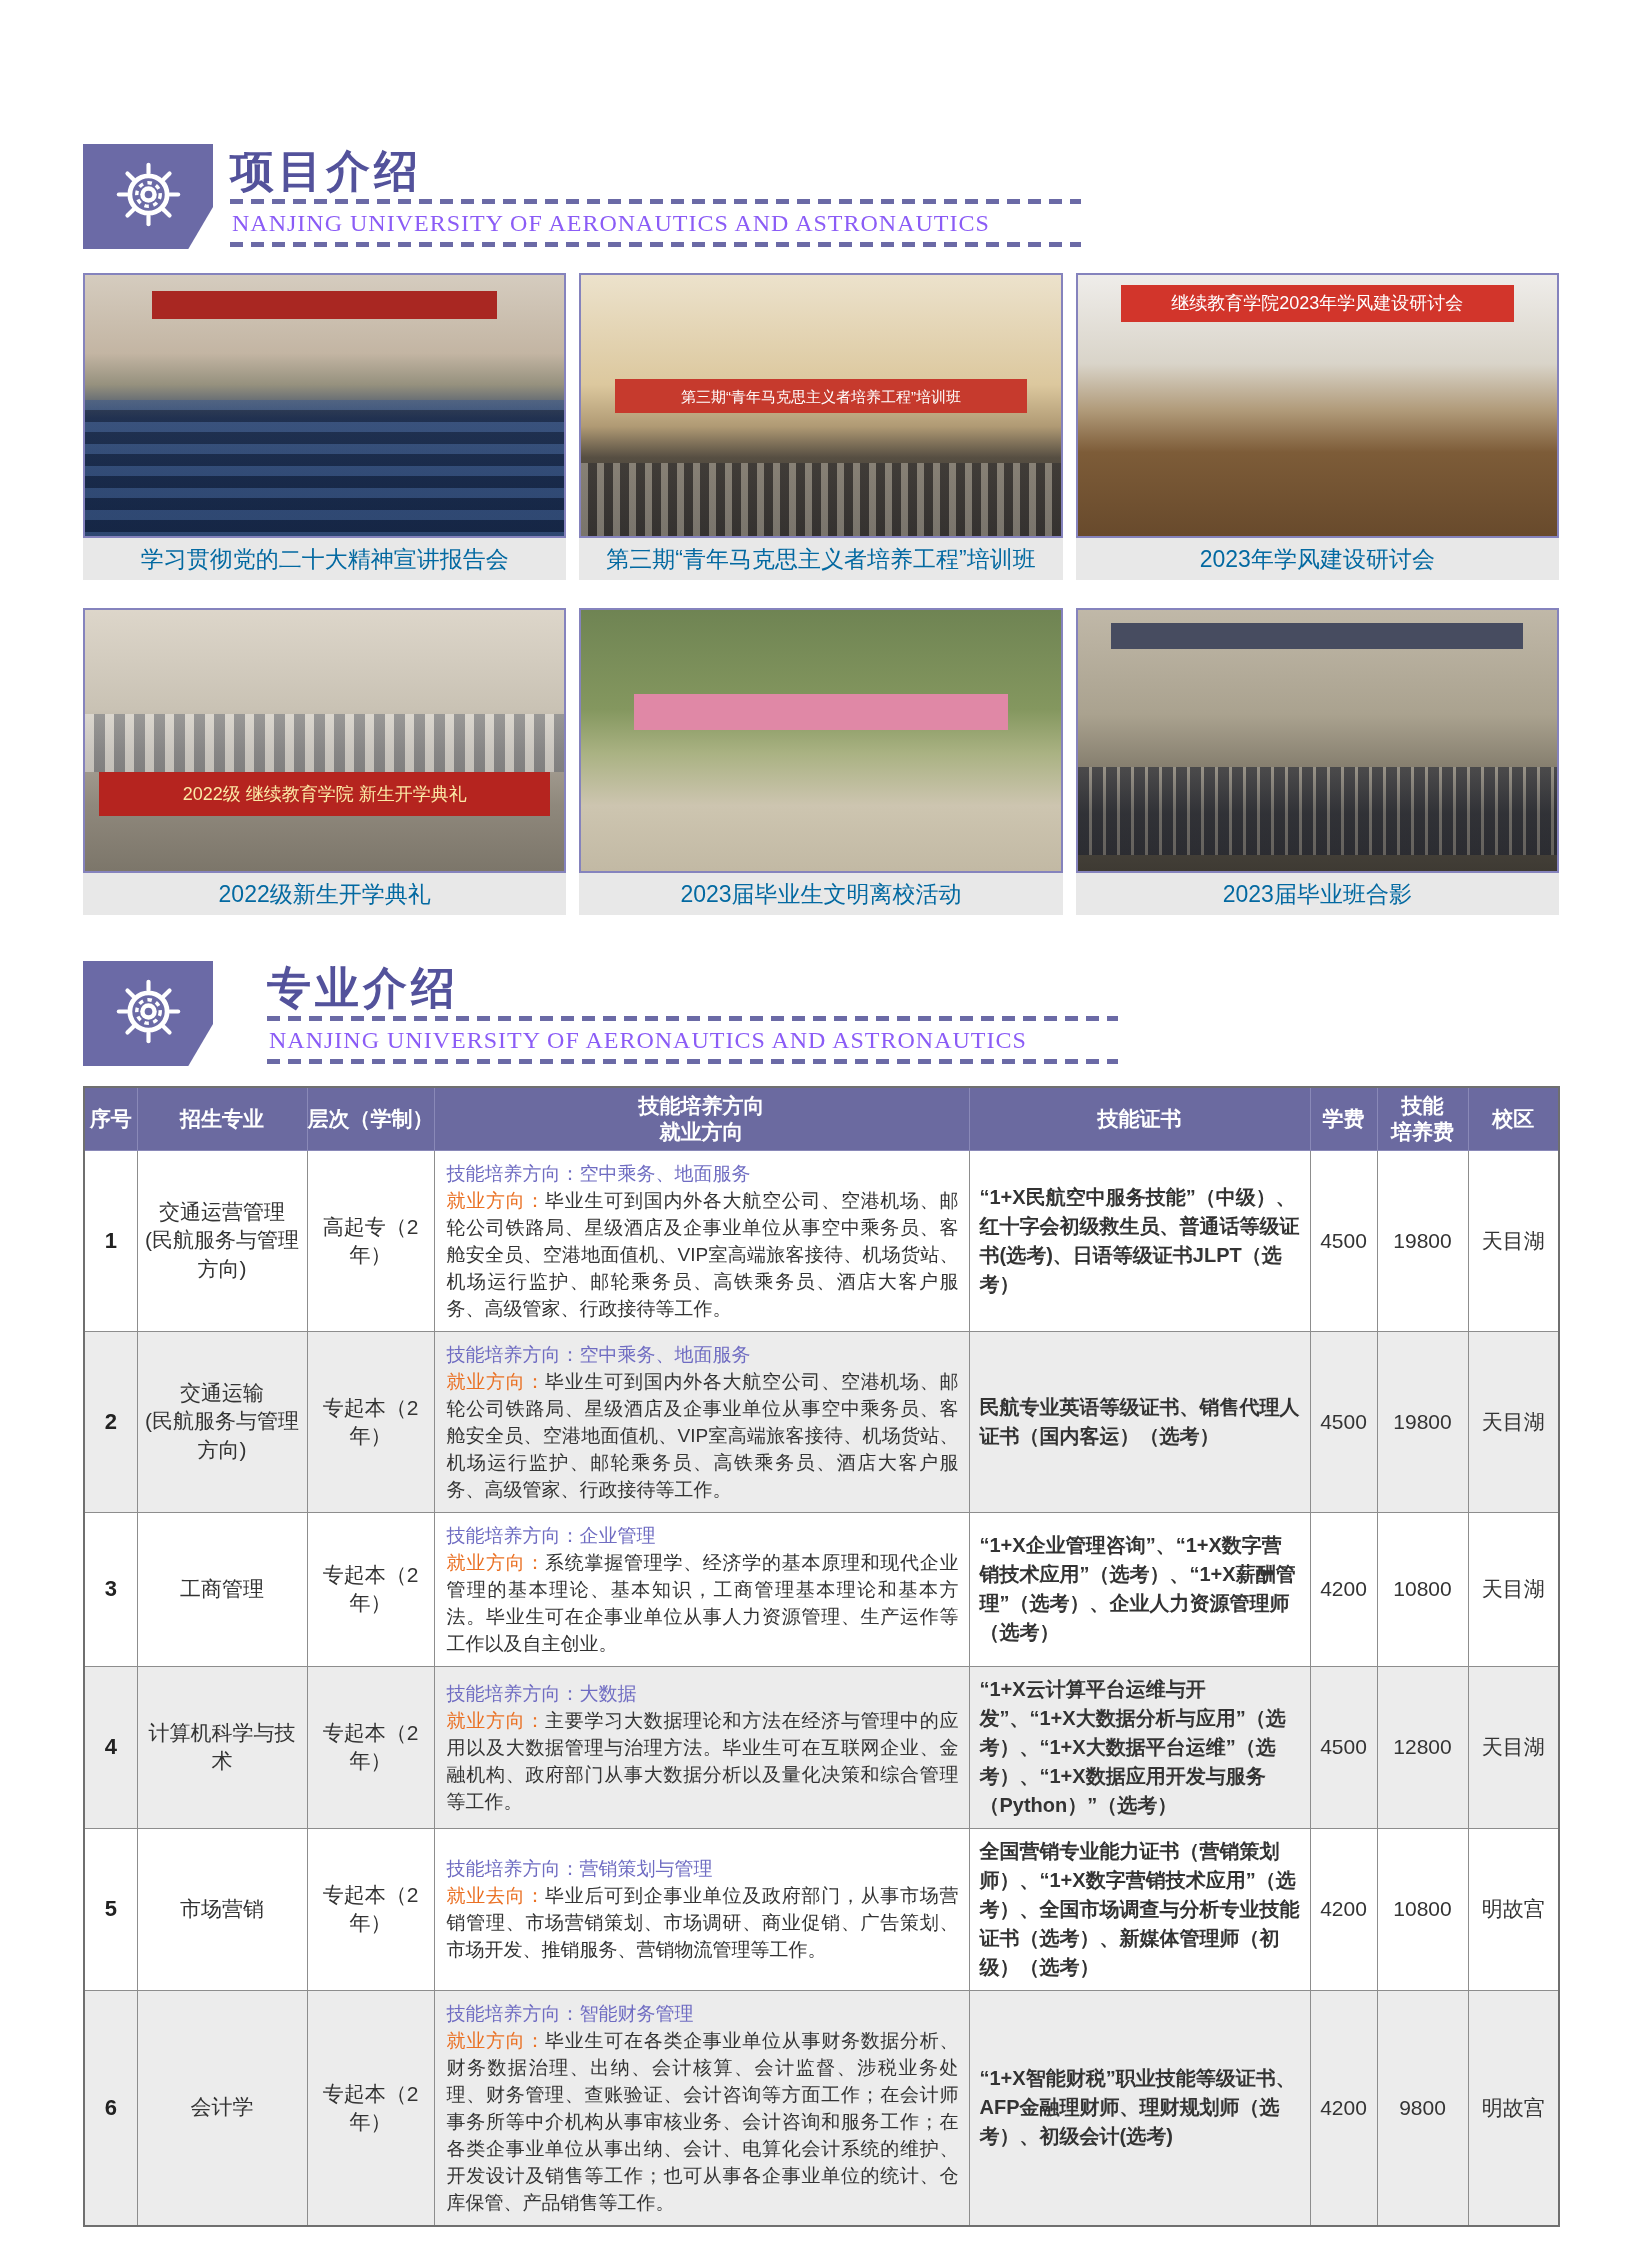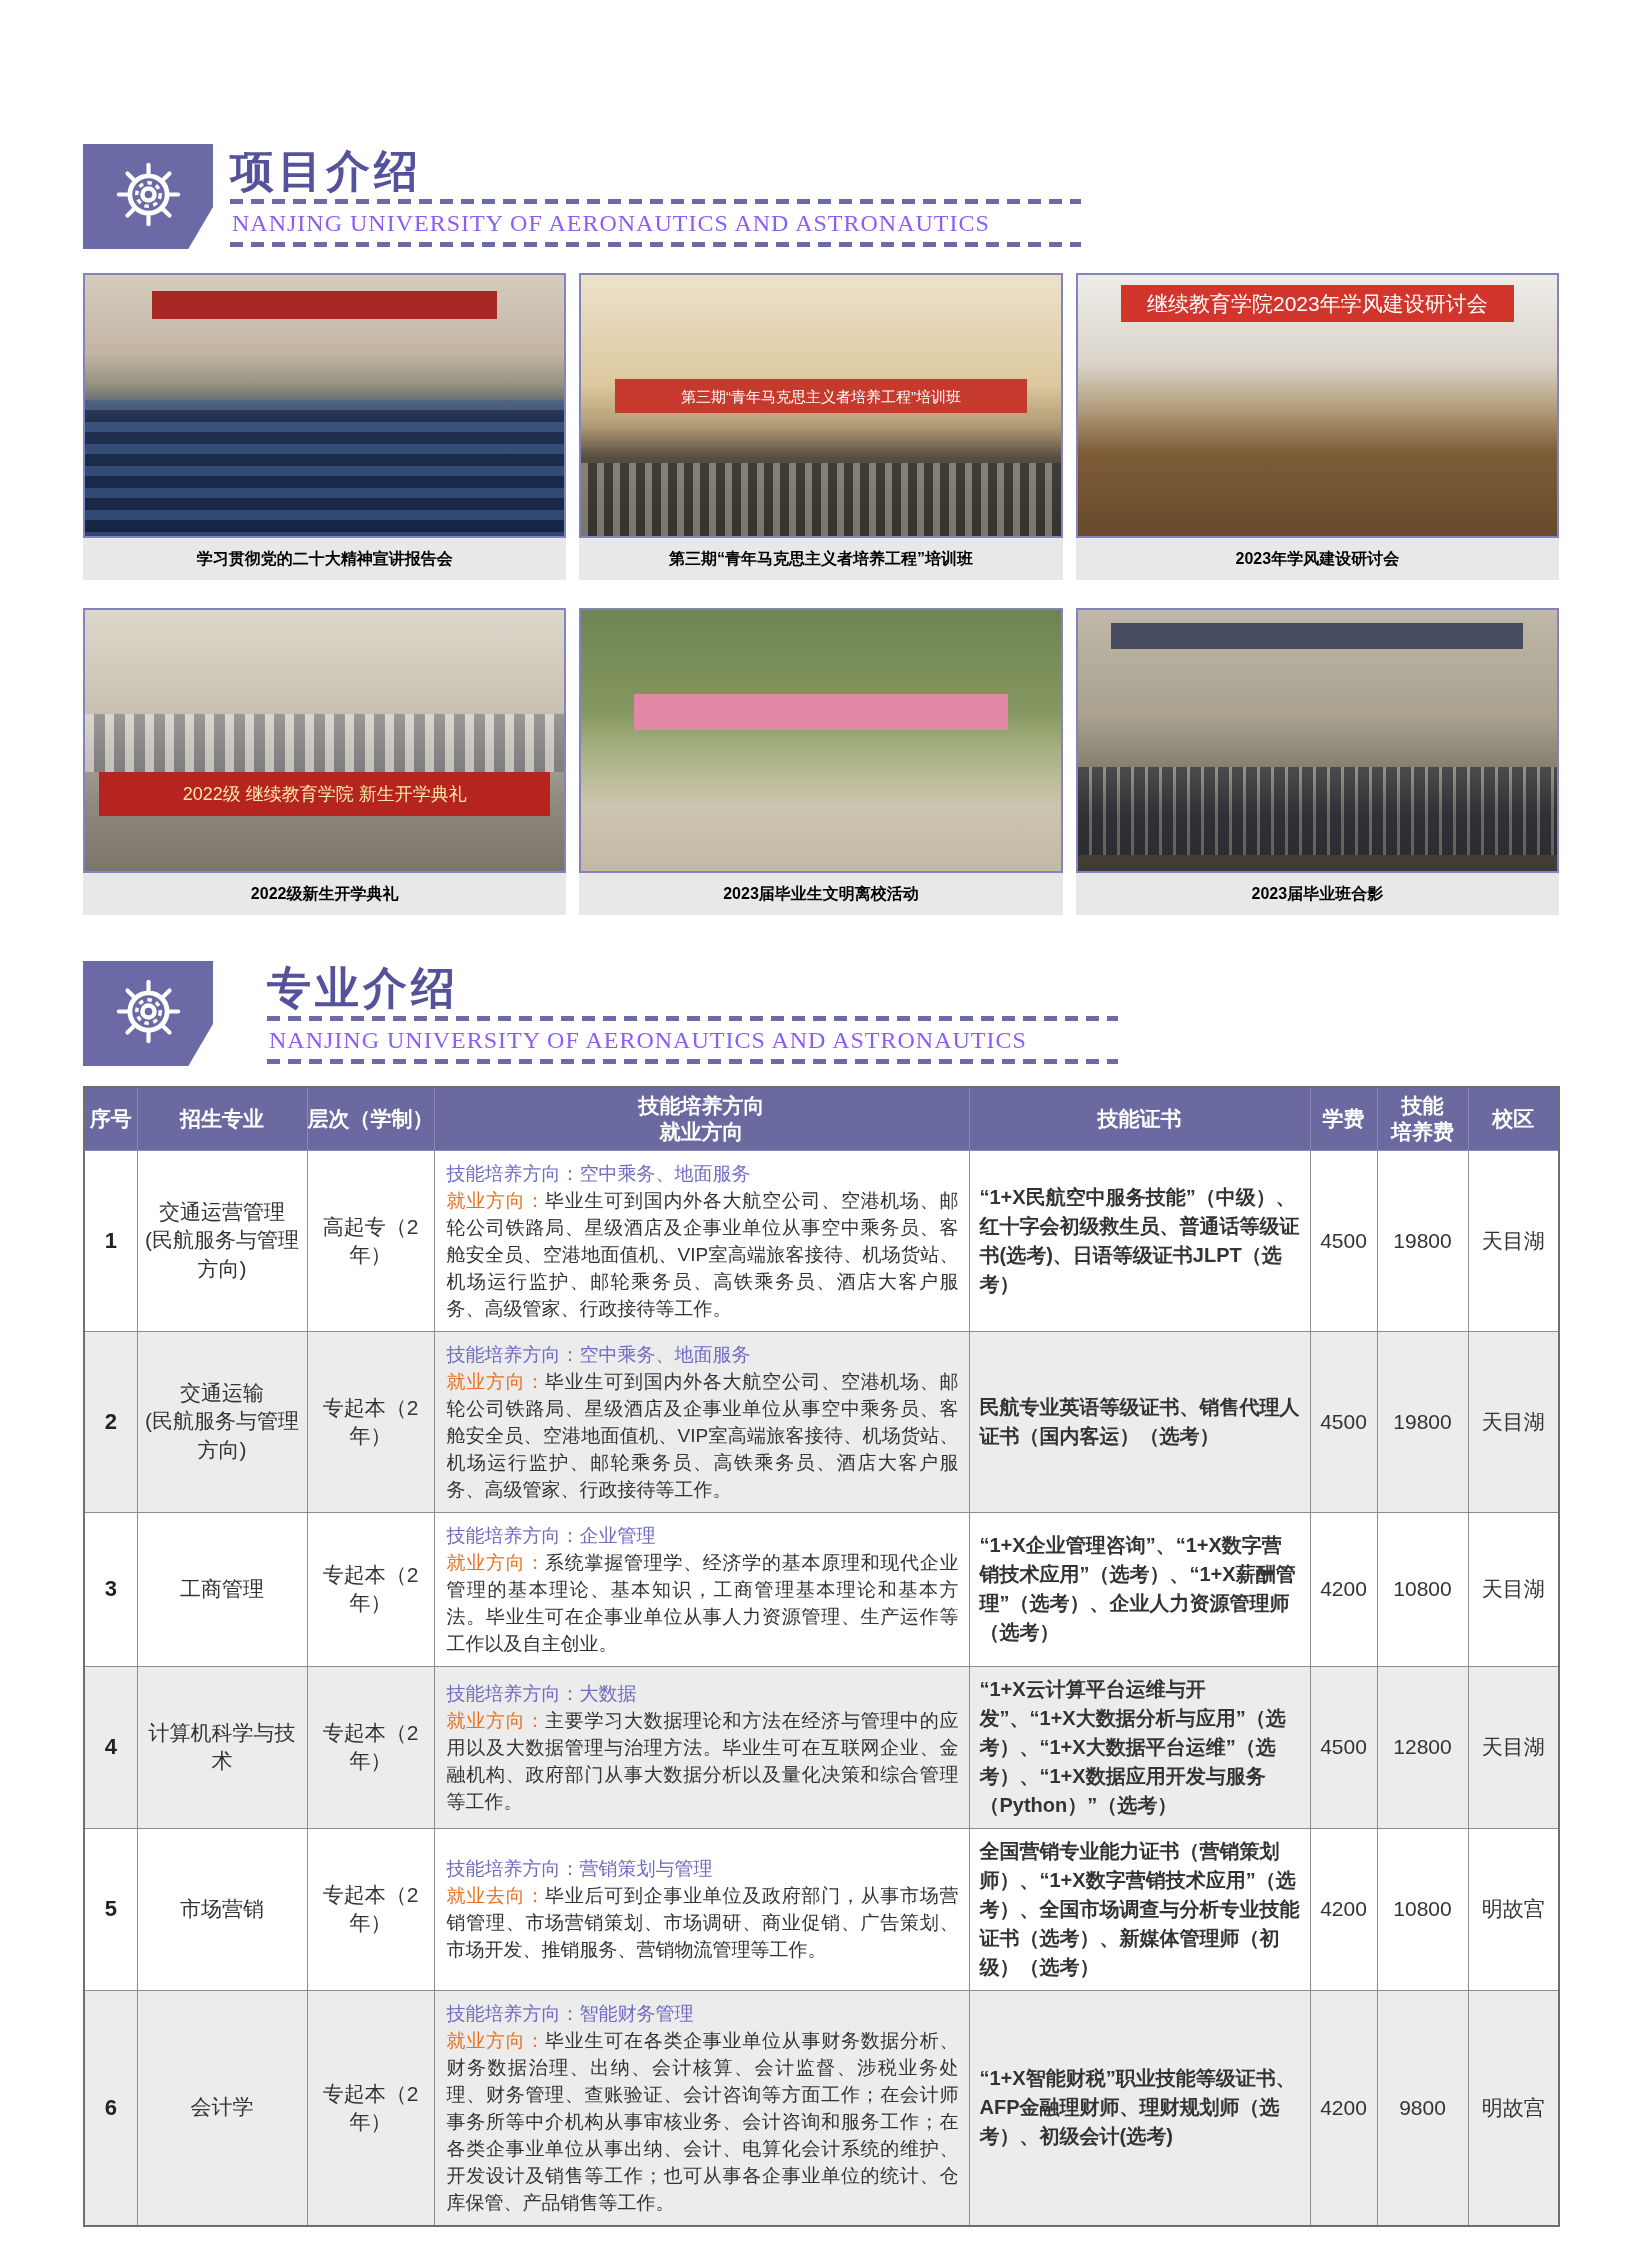--- a/index.html
+++ b/index.html
@@ -40,33 +40,33 @@
   .photo-card { width:100%; }
   .photo {
     position:relative; height:265px; border:2px solid #8583bd; overflow:hidden;
   }
   .photo-banner {
     position:absolute; display:flex; align-items:center; justify-content:center;
     color:#fff; text-align:center; line-height:1.15; padding:0 6px; overflow:hidden;
   }
   .photo-caption {
     height:42px; background:#e8e8e8; display:flex; align-items:center; justify-content:center;
-    font-size:16px; color:#000000;font-weight:bold;
+    font-size:23px; color:#0369a1;
   }
   
   .photo-1 { background:linear-gradient(180deg,#d5ccbf 0%,#c3b5a3 30%,#96917e 42%,#37496a 55%,#24385a 78%,#1d3050 100%); }
   .photo-1 .photo-banner { top:6%; left:14%; width:72%; height:11%; background:#a92722; font-size:12px; }
   .photo-1::after { content:""; position:absolute; left:0; right:0; bottom:0; height:52%;
     background:repeating-linear-gradient(180deg,rgba(60,90,140,.55) 0 10px,rgba(15,30,60,.55) 10px 22px); }
   .photo-2 { background:linear-gradient(180deg,#ece2cc 0%,#dcc89e 42%,#b09a74 58%,#564e42 70%,#3f3a32 100%); }
   .photo-2 .photo-banner { top:40%; left:7%; width:86%; height:13%; background:#c63a2d; font-size:15px; }
   .photo-2::after { content:""; position:absolute; left:0; right:0; bottom:0; height:28%;
     background:repeating-linear-gradient(90deg,rgba(230,225,215,.35) 0 7px,rgba(40,40,45,.45) 7px 16px); }
   .photo-3 { background:linear-gradient(180deg,#efedea 0%,#d9d4c9 34%,#b09a79 52%,#7d5c38 68%,#684a2c 100%); }
-  .photo-3 .photo-banner { top:4%; left:9%; width:82%; height:14%; background:#d2352b; font-size:21px; }
+  .photo-3 .photo-banner { top:4%; left:9%; width:82%; height:14%; background:#d2352b; font-size:18px; }
   .photo-4 { background:linear-gradient(180deg,#ddd6ca 0%,#c9c2b4 38%,#a8a196 55%,#8f887c 75%,#7c766a 100%); }
   .photo-4 .photo-banner { top:62%; left:3%; width:94%; height:17%; background:#b5241f; color:#fbe9a6; font-size:18px; }
   .photo-4::after { content:""; position:absolute; left:0; right:0; top:40%; height:22%;
     background:repeating-linear-gradient(90deg,rgba(250,250,250,.4) 0 9px,rgba(70,80,100,.35) 9px 20px); }
   .photo-5 { background:linear-gradient(180deg,#6f8453 0%,#84975f 38%,#aab283 55%,#cdc5b0 75%,#c2b9a4 100%); }
   .photo-5 .photo-banner { top:32%; left:11%; width:78%; height:14%; background:#e088a6; font-size:15px; }
   .photo-6 { background:linear-gradient(180deg,#c0b8a8 0%,#aaa28f 40%,#837c6c 62%,#4e4a42 78%,#3e3a33 100%); }
   .photo-6 .photo-banner { top:5%; left:7%; width:86%; height:10%; background:#474c60; font-size:12px; color:#f3d26a; }
   .photo-6::after { content:""; position:absolute; left:0; right:0; bottom:6%; height:34%;
     background:repeating-linear-gradient(90deg,rgba(25,30,45,.55) 0 11px,rgba(200,200,205,.25) 11px 14px); }

